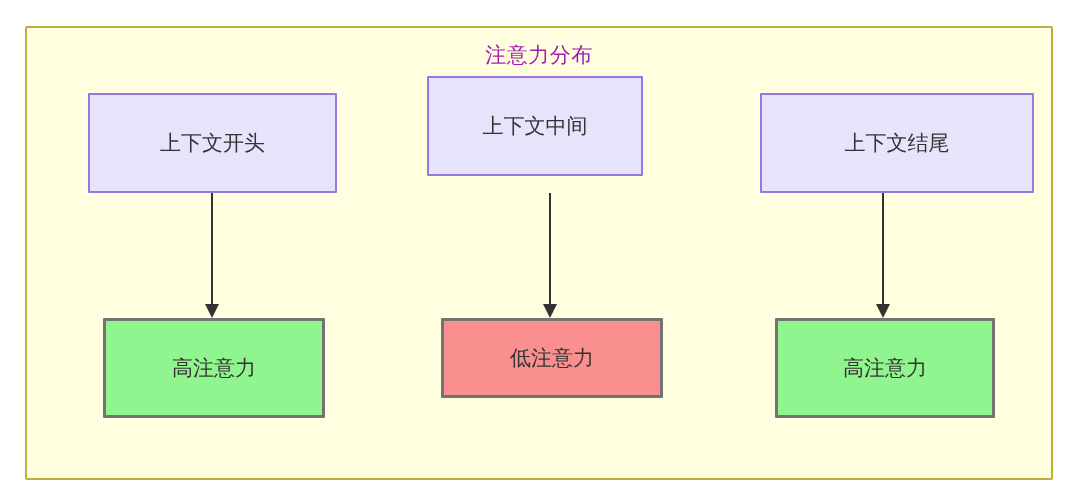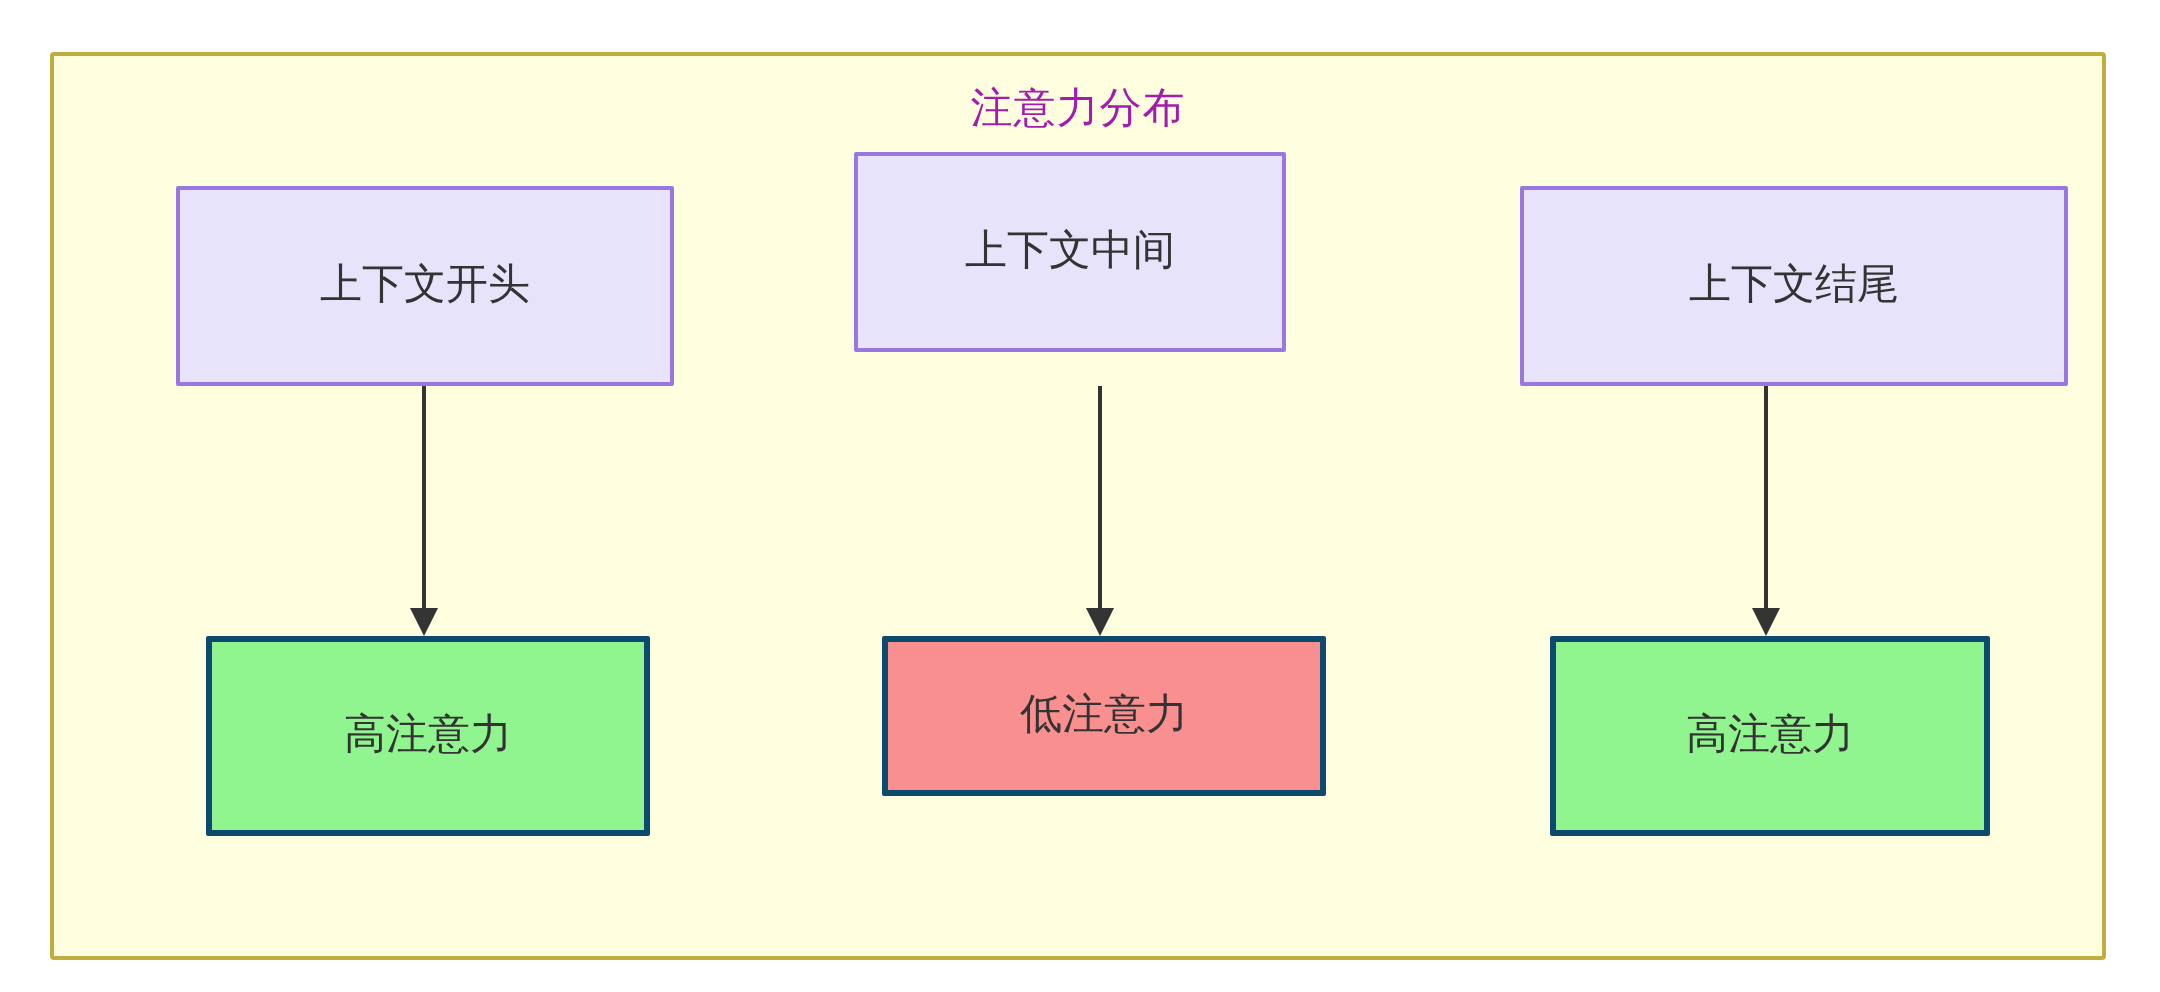--- a/index.html
+++ b/index.html
@@ -55,21 +55,21 @@
     font-size: 21px;
     line-height: 26px;
     white-space: nowrap;
   }
   .node-context {
     background: #e7e3fb;
     border: 2px solid #9a76e0;
     border-radius: 1px;
   }
   .node-attention {
-    border: 3px solid #0c4a6e;
+    border: 3px solid #737373;
     border-radius: 1px;
   }
   .fill-high { background: #90f58f; }
   .fill-low  { background: #f9908f; }
 
   
   #node-ctx-start  { left: 88px;  top: 93px;  width: 249px; height: 100px; }
   #node-ctx-middle { left: 427px; top: 76px;  width: 216px; height: 100px; }
   #node-ctx-end    { left: 760px; top: 93px;  width: 274px; height: 100px; }
   

